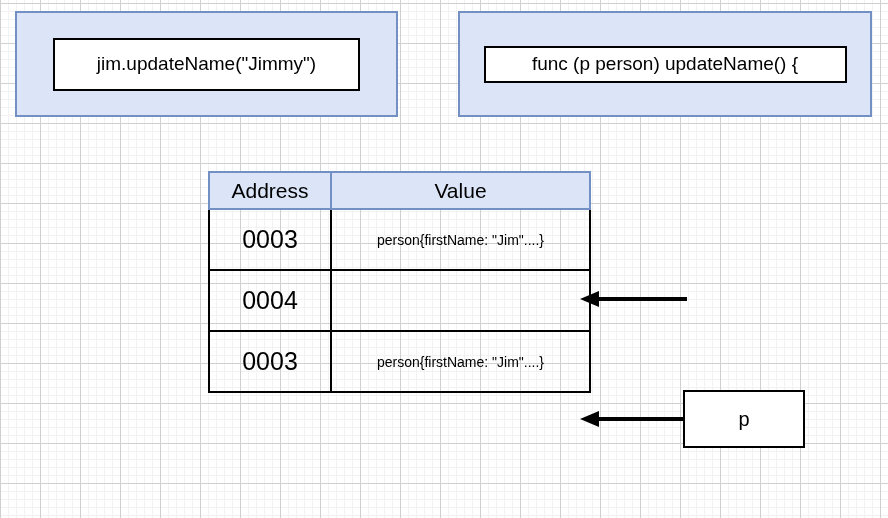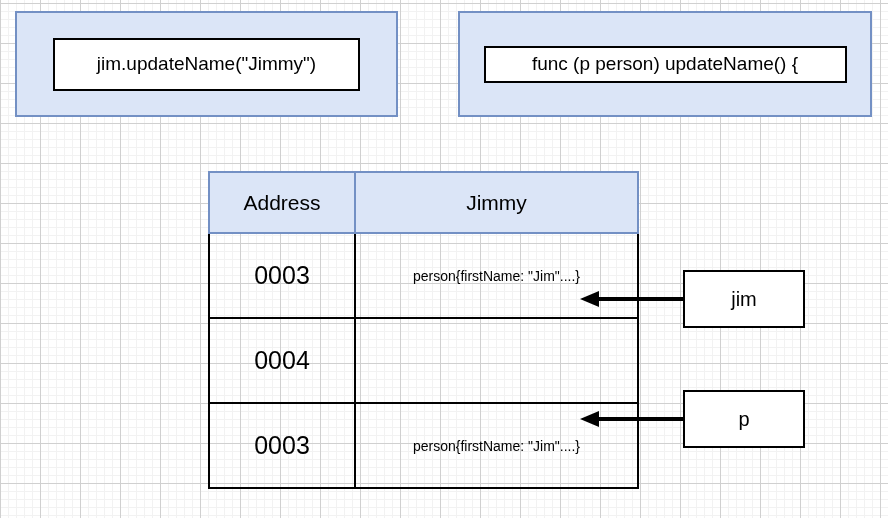--- a/index.html
+++ b/index.html
@@ -85,21 +85,21 @@
     position: absolute;
     left: 208px;
     top: 171px;
     width: 377px;
     border-collapse: collapse;
     table-layout: fixed;
   }
   #ram-table th,
   #ram-table td {
     border: 2px solid #000000;
-    padding: 12px;
+    padding: 0;
     margin: 0;
   }
   #ram-table thead th {
     background-color: #dbe5f7;
     border: 2px solid #7390c4;
     height: 35px;
     font-weight: normal;
     font-size: 21px;
     color: #000000;
   }
@@ -165,21 +165,21 @@
 
   <div class="panel" id="panel-right">
     <div class="code-box" id="code-box-right">func (p person) updateName() {</div>
   </div>
 
 
   <table id="ram-table">
     <thead>
       <tr>
         <th class="col-address">Address</th>
-        <th class="col-value">Jimmy</th>
+        <th class="col-value">Value</th>
       </tr>
     </thead>
     <tbody>
       <tr>
         <td class="cell-address">0003</td>
         <td class="cell-value">person{firstName: "Jim"....}</td>
       </tr>
       <tr>
         <td class="cell-address">0004</td>
         <td class="cell-value"></td>
@@ -194,18 +194,17 @@
   <svg class="arrow-svg" id="arrow-jim" viewBox="0 0 108 28">
     <line x1="107" y1="14" x2="16" y2="14" stroke="#000000" stroke-width="4"></line>
     <polygon points="0,14 19,6 19,22" fill="#000000"></polygon>
   </svg>
 
   <svg class="arrow-svg" id="arrow-p" viewBox="0 0 108 28">
     <line x1="107" y1="14" x2="16" y2="14" stroke="#000000" stroke-width="4"></line>
     <polygon points="0,14 19,6 19,22" fill="#000000"></polygon>
   </svg>
 
-  <div class="var-box" id="var-box-jim">jim</div>
 
   <div class="var-box" id="var-box-p">p</div>
 
 
 </div>
 
 </body></html>

